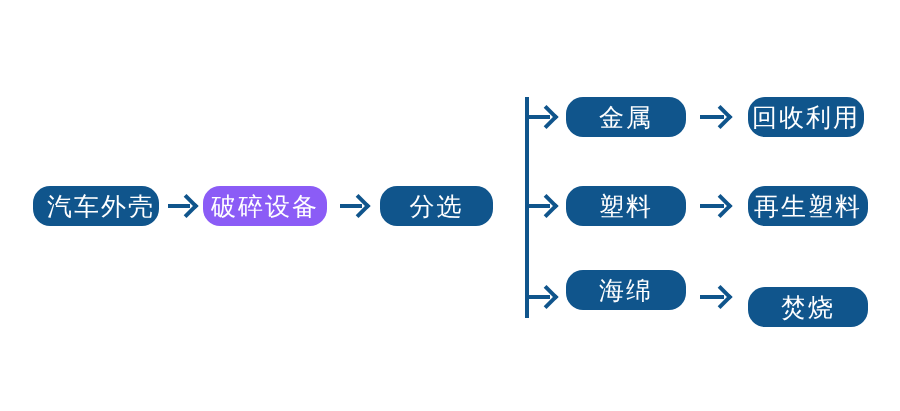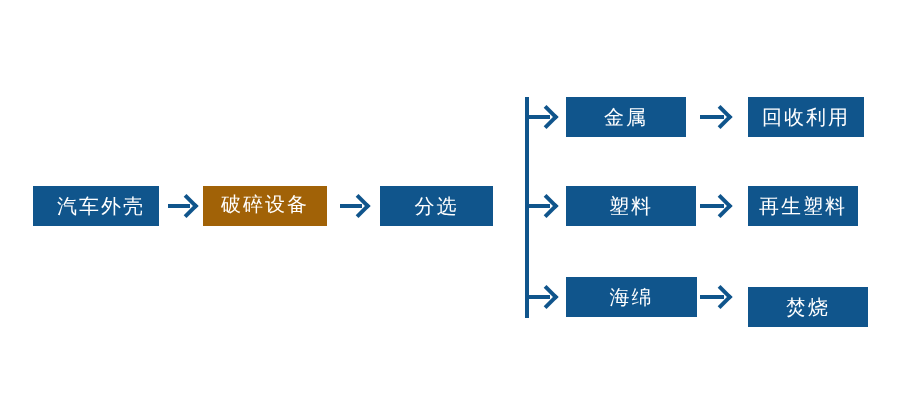--- a/index.html
+++ b/index.html
@@ -18,29 +18,30 @@
     background: #ffffff;
     overflow: hidden;
   }
   .node {
     position: absolute;
     box-sizing: border-box;
     display: flex;
     align-items: center;
     justify-content: center;
     color: #ffffff;
-    font-size: 20px;
+    font-size: 25px;
     letter-spacing: 2px;
     line-height: 1;
     white-space: nowrap;
     font-family: "DejaVu Sans", "Liberation Sans", sans-serif;
     font-weight: 400;
+    border-radius: 17px;
   }
   .node.blue  { background: #10558C; }
-  .node.red   { background: #a16207; font-family: Liberation Mono, monospace; }
+  .node.red   { background: #8b5cf6; }
 
   
   .arrow {
     position: absolute;
     height: 22px;
   }
   .arrow .shaft {
     position: absolute;
     left: 0;
     top: 50%;
@@ -107,30 +108,30 @@
 
   <div class="node blue" style="left:566px; top:97px; width:120px; height:40px;">金属</div>
 
   <div class="arrow" style="left:700px; top:106px; width:32px;">
     <span class="shaft" style="width:24px;"></span>
     <span class="head"></span>
   </div>
 
   <div class="node blue" style="left:748px; top:97px; width:116px; height:40px;">回收利用</div>
 
-  <div class="node blue" style="left:566px; top:186px; width:130px; height:40px;">塑料</div>
+  <div class="node blue" style="left:566px; top:186px; width:120px; height:40px;">塑料</div>
 
   <div class="arrow" style="left:700px; top:195px; width:32px;">
     <span class="shaft" style="width:24px;"></span>
     <span class="head"></span>
   </div>
 
-  <div class="node blue" style="left:748px; top:186px; width:110px; height:40px;">再生塑料</div>
+  <div class="node blue" style="left:748px; top:186px; width:120px; height:40px;">再生塑料</div>
 
-  <div class="node blue" style="left:566px; top:277px; width:131px; height:40px;">海绵</div>
+  <div class="node blue" style="left:566px; top:270px; width:120px; height:40px;">海绵</div>
 
   <div class="arrow" style="left:700px; top:286px; width:32px;">
     <span class="shaft" style="width:24px;"></span>
     <span class="head"></span>
   </div>
 
   <div class="node blue" style="left:748px; top:277px; width:120px; height:40px;margin-top:10px;">焚烧</div>
 
 </div>
 

